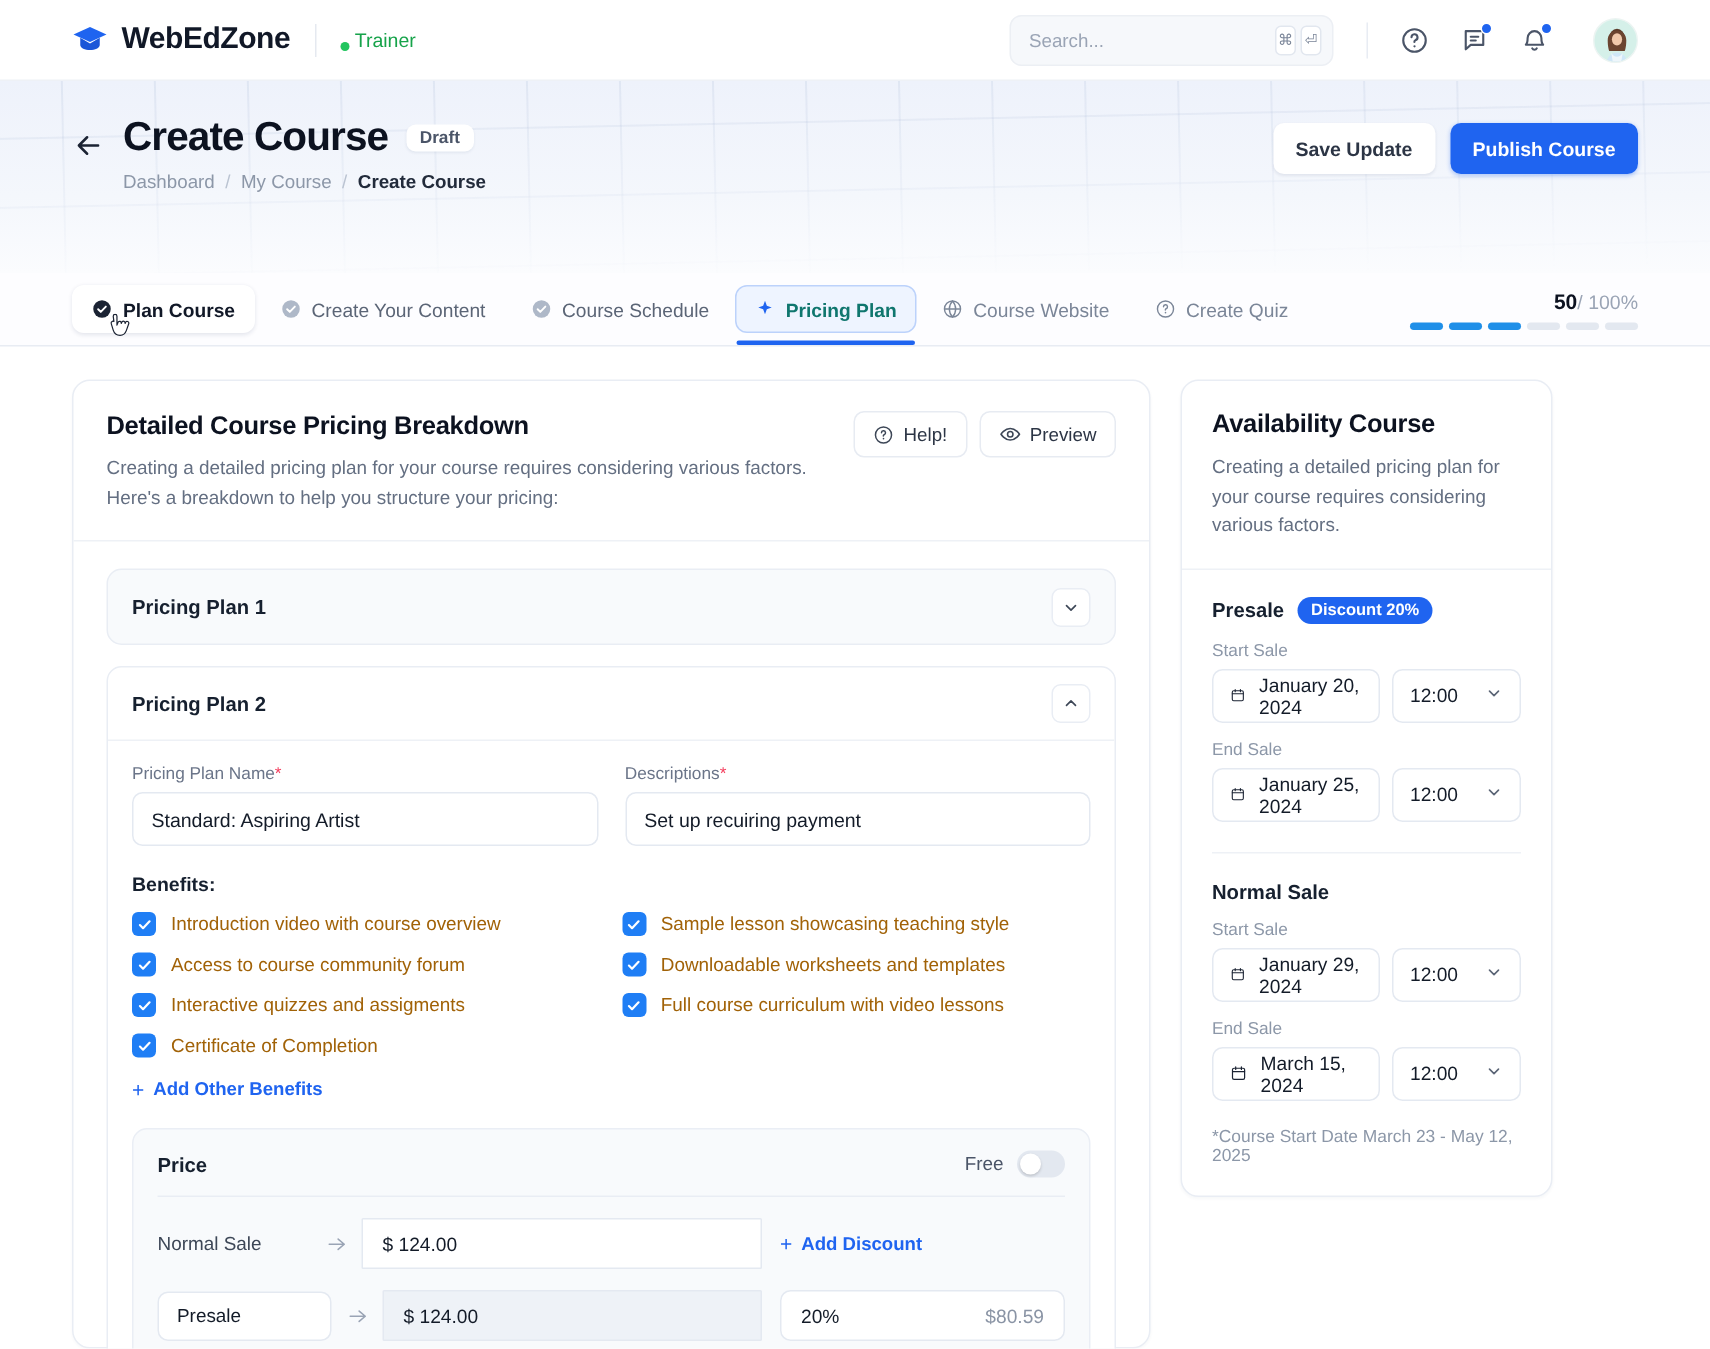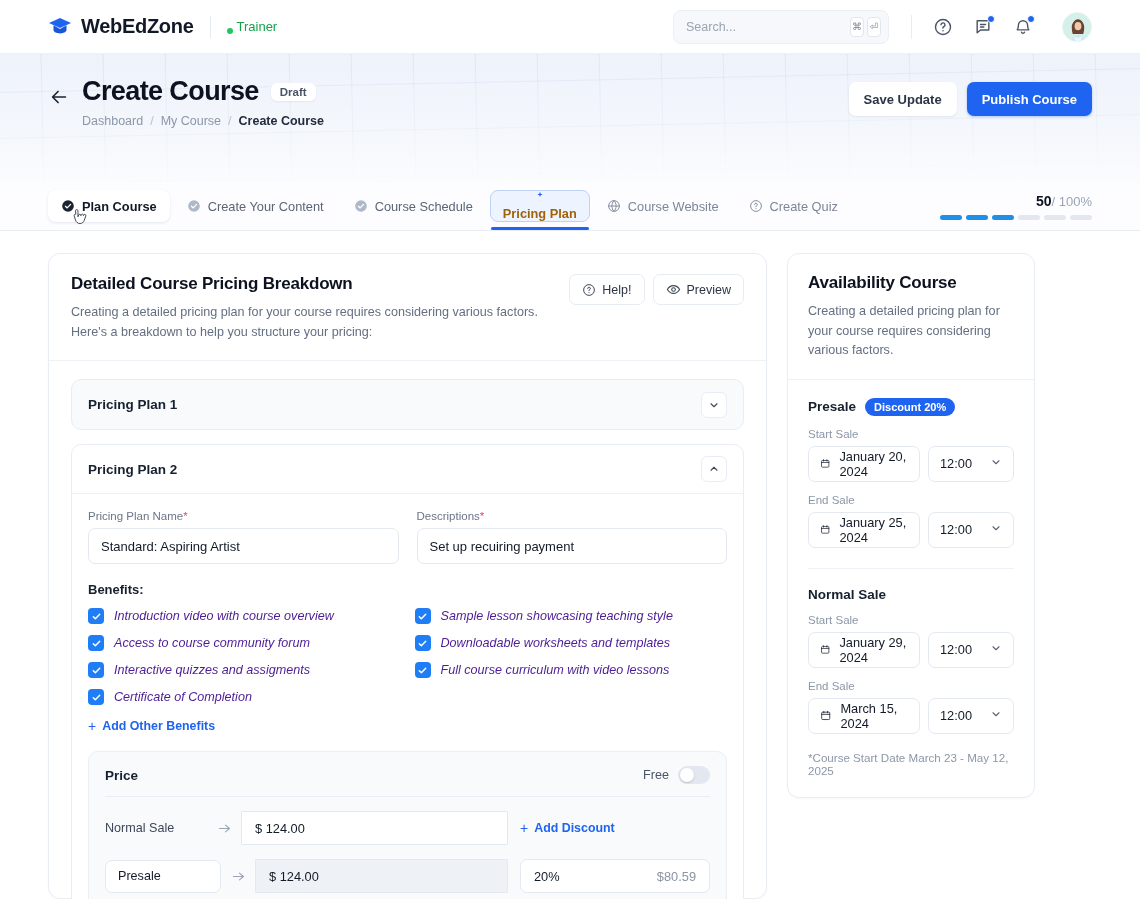--- a/index.html
+++ b/index.html
@@ -114,21 +114,21 @@
     white-space: nowrap; position: relative; background: transparent; border: 1px solid transparent;
   }
   .tab .tlabel { font-weight: 500; }
   .tab.done { color: #5b6576; }
   .tab.active-white {
     background: #fff; color: #111827; font-weight: 600;
     box-shadow: 0 1px 3px rgba(20,40,80,.11);
   }
   .tab.active-white .tlabel { font-weight: 600; }
   .tab.current {
-    background: #eef4ff; border: 1px solid #bcd2fb; color: #a16207; font-weight: 600; flex-direction: column;
+    background: #eef4ff; border: 1px solid #bcd2fb; color: #0f766e; font-weight: 600;
   }
   .tab.current .tlabel { font-weight: 600; }
   .tab-underline {
     position: absolute; left: 0; right: 0; bottom: -9px; height: 3px;
     background: #1f64f0; border-radius: 2px;
   }
   .cursor-hand { position: absolute; left: 70px; top: 27px; width: 18px; height: 22px; pointer-events: none; }
 
   .progress-wrap { margin-left: auto; text-align: right; }
   .progress-text { font-size: 13px; color: #9aa4b5; }
@@ -188,21 +188,21 @@
     outline: none; background: #fff;
   }
 
   .ben-title { margin-top: 18px; font-size: 13px; font-weight: bold; color: #16202f; }
   .ben-grid { margin-top: 11px; display: grid; grid-template-columns: 1fr 1fr; column-gap: 14px; row-gap: 11px; }
   .ben-item { display: flex; align-items: center; gap: 10px; }
   .cbx {
     width: 16px; height: 16px; border-radius: 4px; background: #1f7ef5;
     display: flex; align-items: center; justify-content: center; flex-shrink: 0; cursor: pointer;
   }
-  .ben-text { font-size: 12.6px; color: #4c1d95; font-style: italic; }
+  .ben-text { font-size: 12.6px; color: #a16207; }
   .add-link {
     display: inline-flex; align-items: center; gap: 6px; color: #1f64f0;
     font-size: 12.4px; font-weight: 600; cursor: pointer; margin-top: 14px;
   }
   .plus { font-size: 14px; line-height: 1; font-weight: 500; }
 
   .price-box {
     margin-top: 16px; border: 1px solid #eaeef5; border-radius: 10px;
     background: #f8fafc; padding: 14px 16px 16px 16px;
   }

